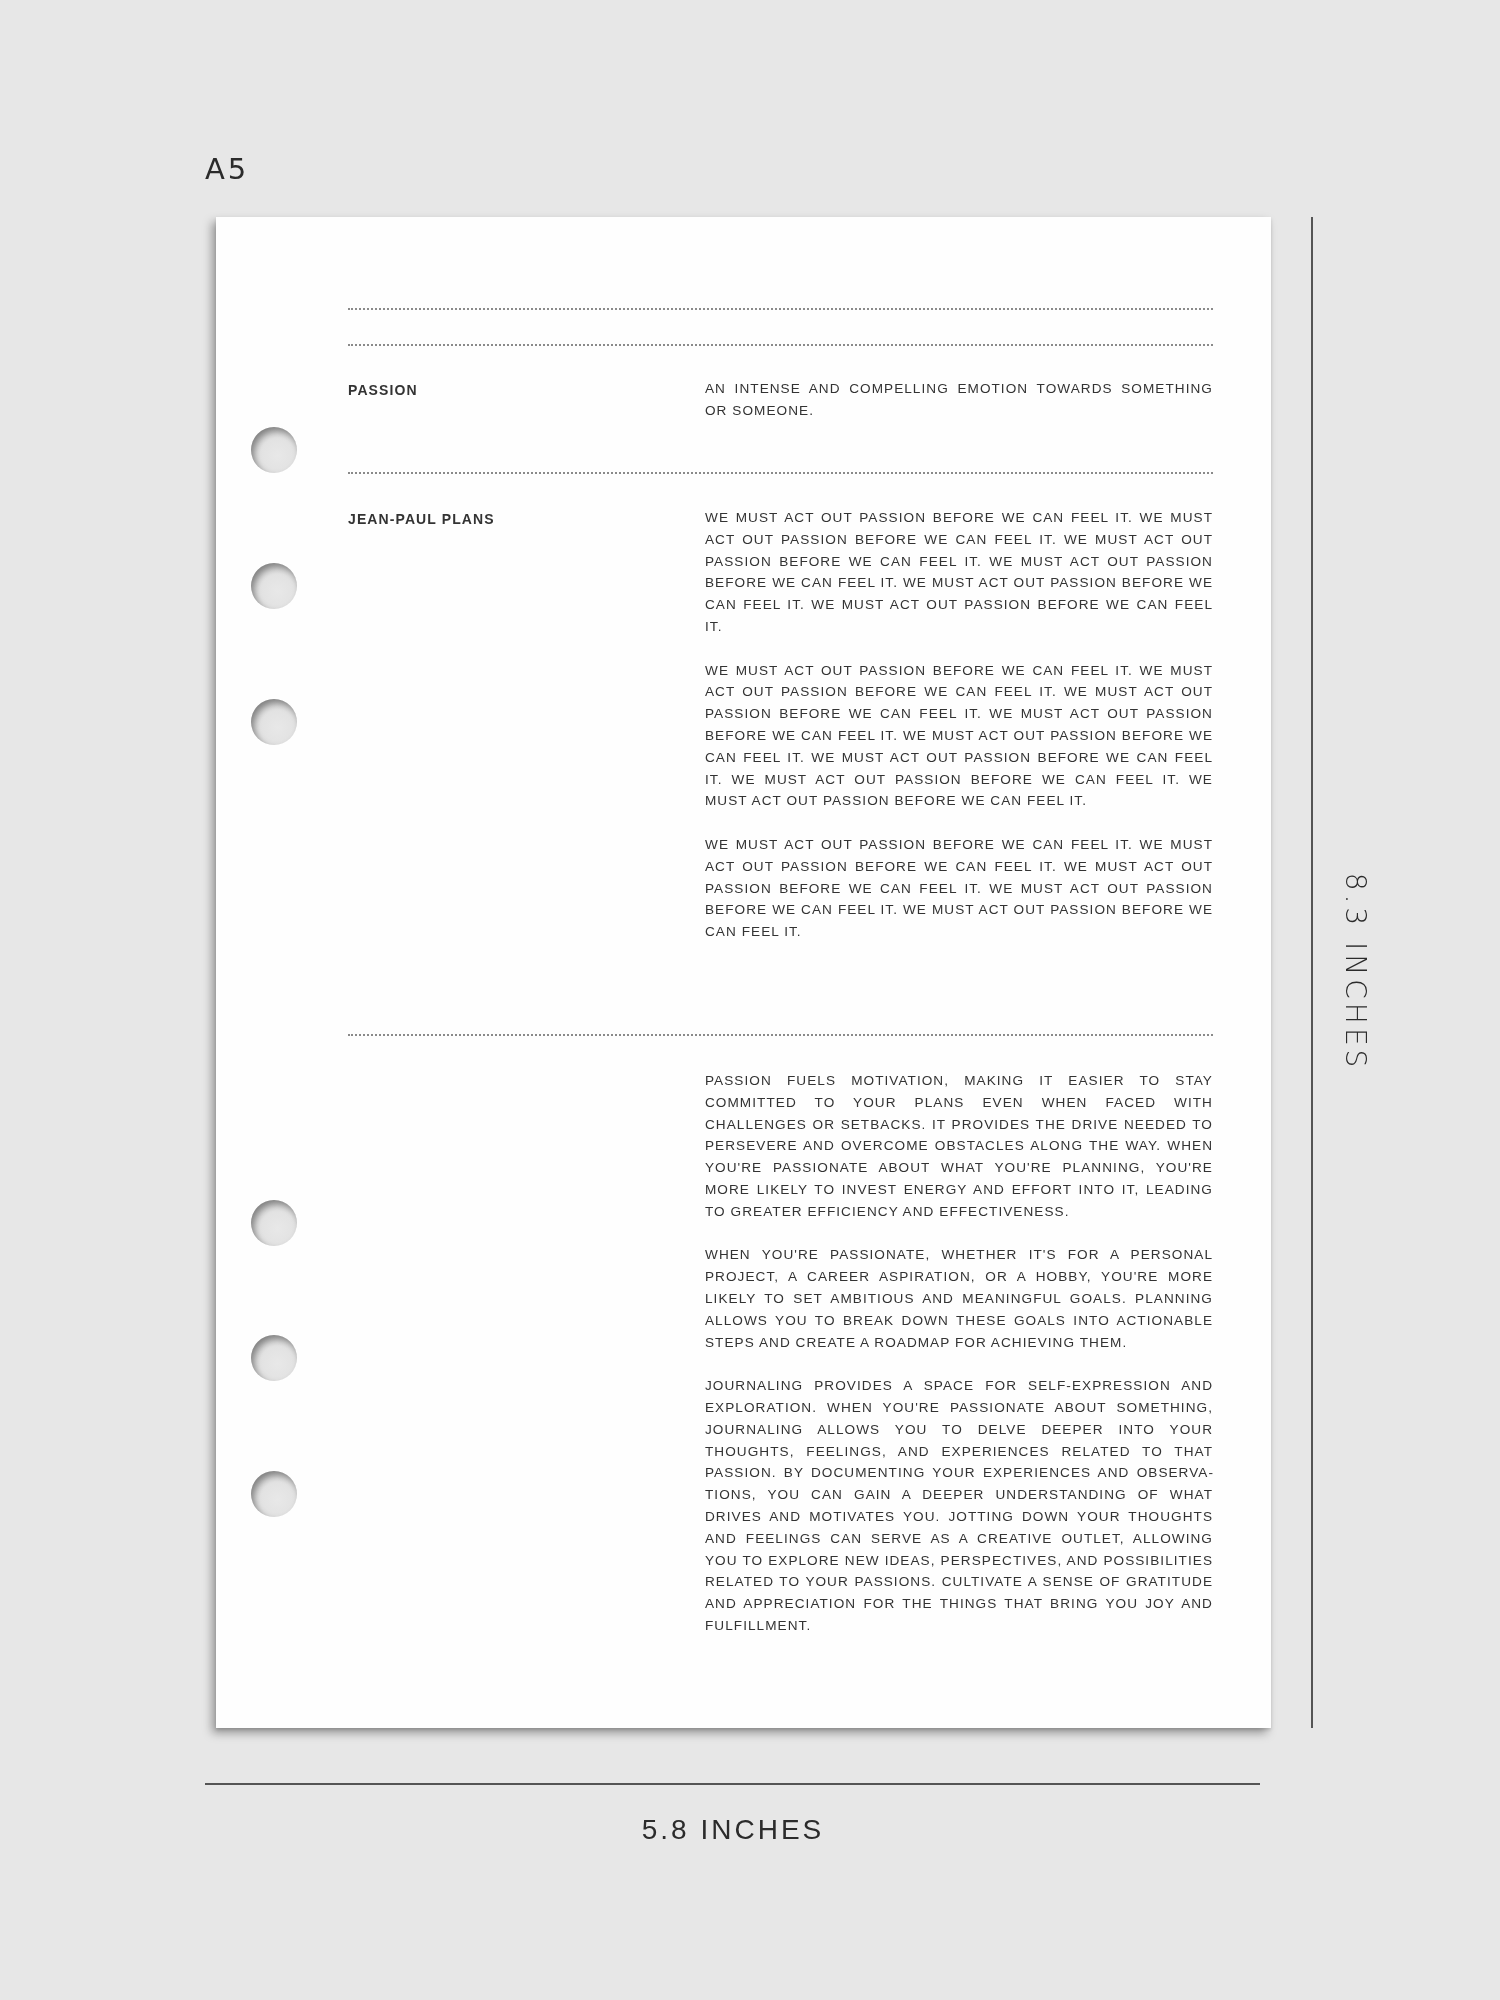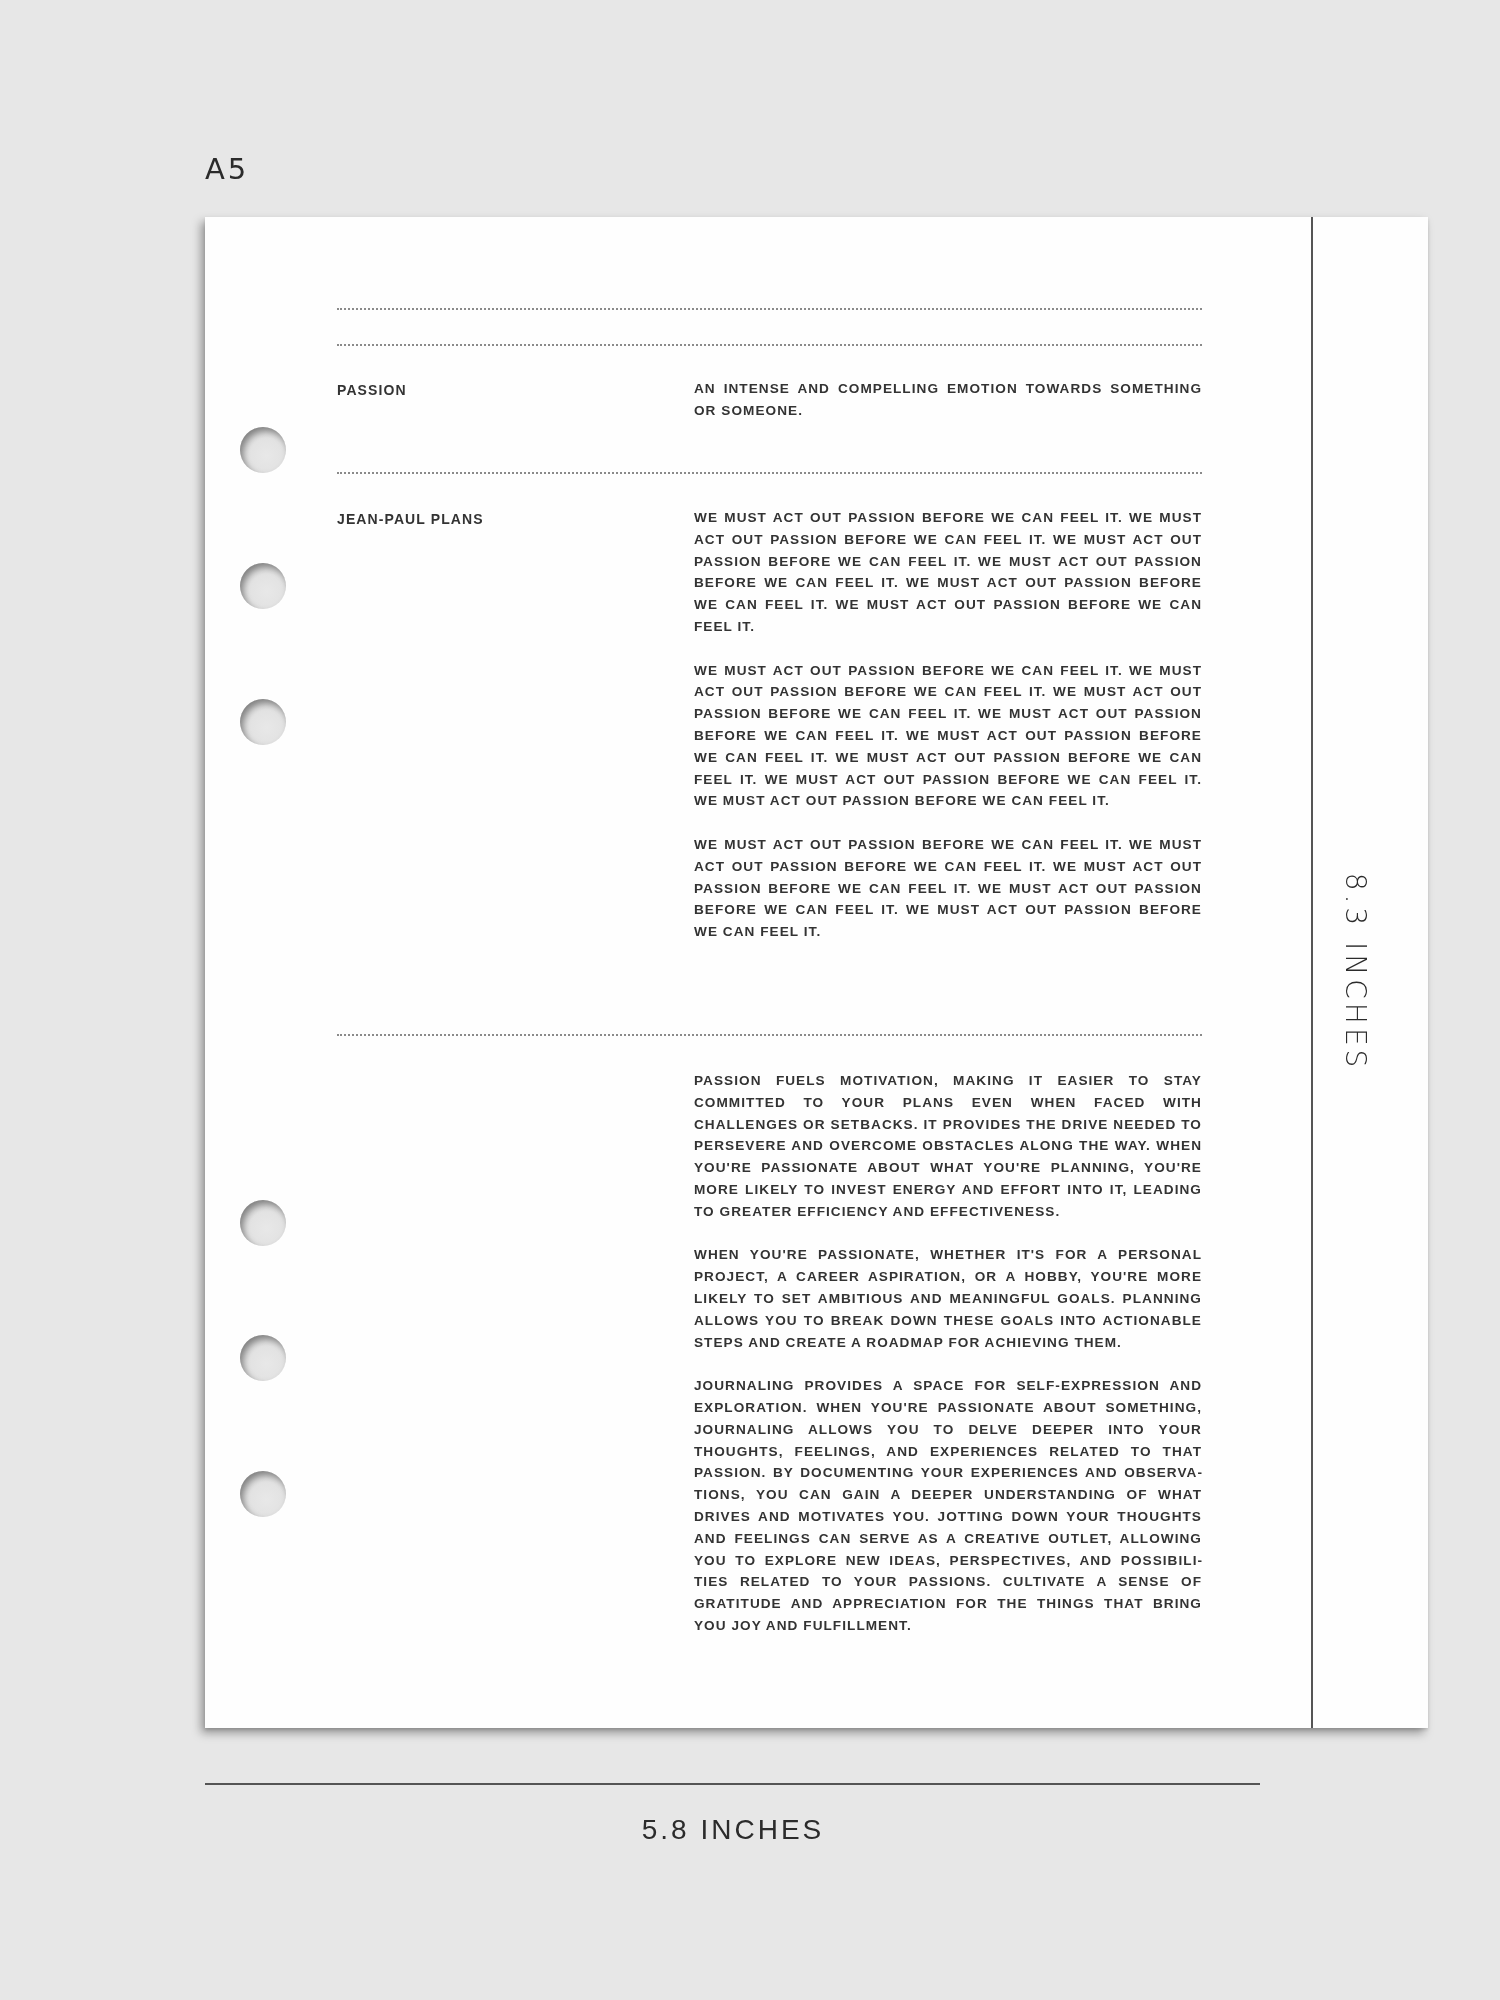--- a/index.html
+++ b/index.html
@@ -7,21 +7,21 @@
     width:1500px; height:2000px; position:relative; overflow:hidden;
     background:#e7e7e7;
     font-family:"Liberation Sans", sans-serif;
   }
   .size-label {
     position:absolute; left:205px; top:152px;
     font-family:"DejaVu Sans", sans-serif; font-weight:400;
     font-size:29px; letter-spacing:3px; color:#2b2b2b;
   }
   .paper {
-    position:absolute; left:205px; top:217px; width:1223px; height:1511px;
+    position:absolute; left:216px; top:217px; width:1055px; height:1511px;
     background:#fefefe;
     box-shadow:-4px 5px 9px rgba(0,0,0,0.35), 0 2px 3px rgba(0,0,0,0.12);
   }
   .hole {
     position:absolute; width:46px; height:46px; border-radius:50%;
     left:35px;
     background:radial-gradient(circle at 58% 62%, #e8e8e8 0%, #e2e2e2 45%, #c8c8c8 75%, #9c9c9c 100%);
     box-shadow: inset 3px 4px 6px rgba(0,0,0,0.35);
   }
   .dotted {
@@ -29,21 +29,21 @@
     border-top:2px dotted #8a8a8a;
   }
   .term {
     position:absolute; left:132px;
     font-size:14px; letter-spacing:1.1px; color:#333; font-weight:bold;
     -webkit-text-stroke:0;
   }
   .col {
     position:absolute; left:489px; width:508px;
     font-size:13.6px; line-height:21.8px; letter-spacing:1.05px;
-    color:#333; text-align:justify; font-weight:bold;
+    color:#333; text-align:justify; font-weight:normal;
   }
   .col p { margin:0 0 21.8px 0; }
   .col p:last-child { margin-bottom:0; }
   .vline {
     position:absolute; left:1311px; top:217px; width:2px; height:1511px; background:#555;
   }
   .hline {
     position:absolute; left:205px; top:1783px; width:1055px; height:2px; background:#555;
   }
   .height-label {

